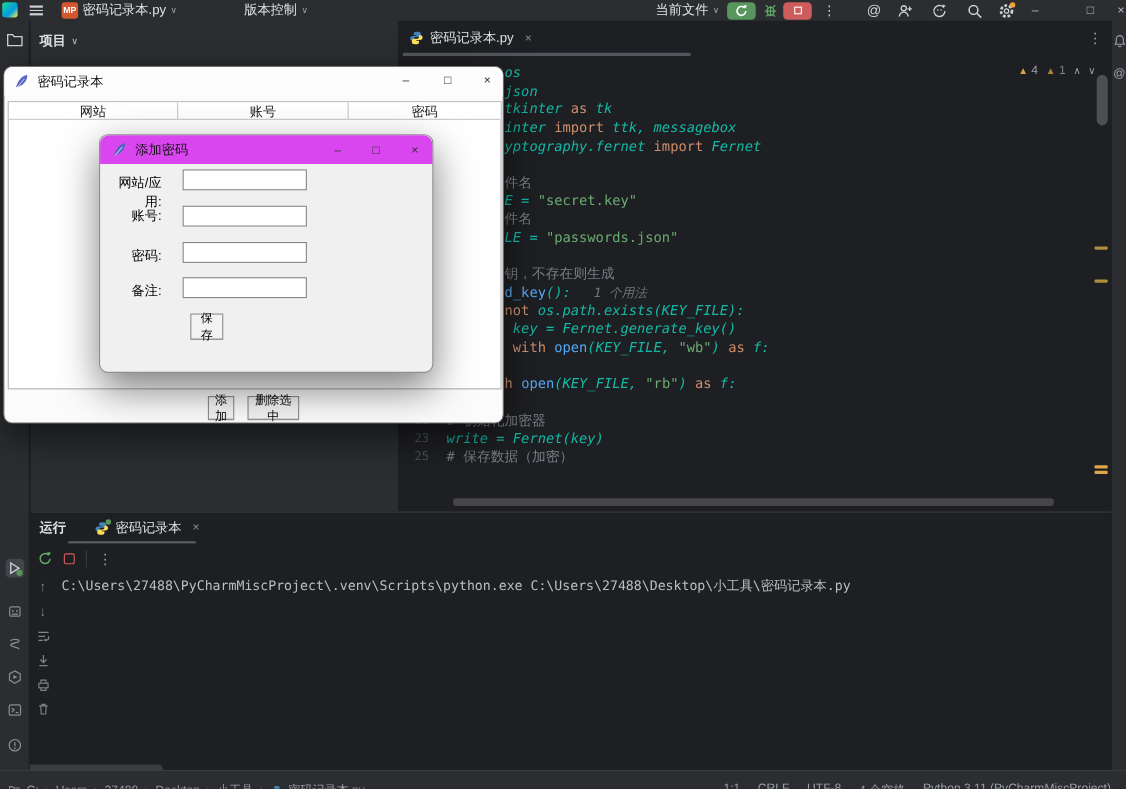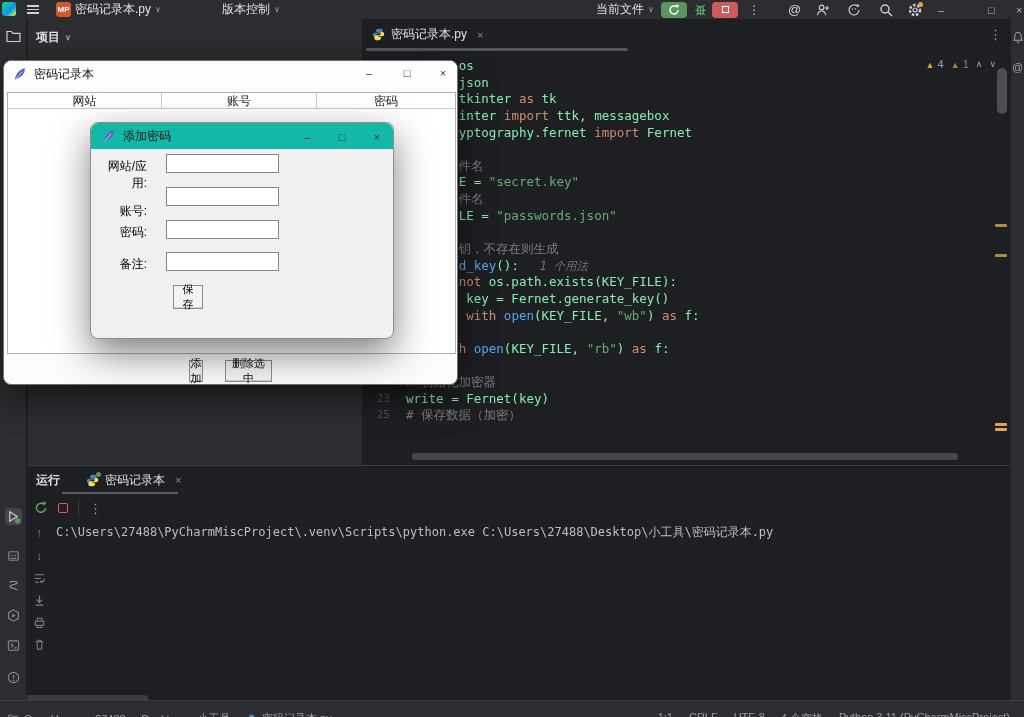--- a/index.html
+++ b/index.html
@@ -31,21 +31,21 @@
 
   .tabbar{left:362px;top:19px;width:662px;height:36px;background:#1e1f22;z-index:1;}
   .etab{position:absolute;left:10px;top:7px;display:flex;align-items:center;gap:6px;color:#dfe1e5;font-size:12px;}
   .tclose{color:#868a91;font-size:11px;margin-left:4px;}
   .tab-underbar{position:absolute;left:4px;top:29px;width:262px;height:3px;background:#53565c;border-radius:2px;}
   .tmore{position:absolute;right:22px;top:8px;color:#9da0a8;font-size:13px;}
 
   .editor{left:362px;top:55px;width:648px;height:410px;background:#1e1f22;overflow:hidden;z-index:1;}
   .cl{display:flex;height:16.65px;line-height:16.65px;font-family:"DejaVu Sans Mono",monospace;font-size:12.5px;white-space:pre;}
   .ln{width:44px;flex:none;text-align:right;padding-right:16px;color:#4b5059;font-size:11px;}
-  .kw{color:#cf8e6d;} .pl{color:#86efac;} .st{color:#6aab73;} .cm{color:#7a7e85;} .fn{color:#56a8f5;}
+  .kw{color:#cf8e6d;} .pl{color:#14b8a6;font-style:italic;} .st{color:#6aab73;} .cm{color:#7a7e85;} .fn{color:#56a8f5;}
   .hint{color:#70757c;font-style:italic;font-size:11.5px;}
   .inspect{position:absolute;right:28px;top:58px;display:flex;align-items:center;gap:7px;color:#9da0a8;font-size:11px;z-index:2;}
   .wtri{color:#d9a343;font-size:9px;}
   .hsb{left:412px;top:453px;width:546px;height:7px;background:#4d4e51;border-radius:3px;z-index:3;opacity:.85;}
   .vsb{left:997px;top:68px;width:10px;height:46px;background:#4d4e51;border-radius:5px;z-index:3;}
   .emark{left:995px;width:12px;height:3px;border-radius:1px;z-index:3;}
 
   .rstripe{left:1010px;top:19px;width:14px;height:681px;background:#2b2d30;border-left:1px solid #1e1f22;z-index:4;}
 
   .runpanel{left:28px;top:465px;width:996px;height:235px;background:#1e1f22;border-top:1px solid #393b40;z-index:1;}
@@ -399,38 +399,38 @@
       <span class="tk-ctl" style="left:428px;"><span>×</span></span>
     </div>
     <div class="tk-table">
       <div class="tk-thead">
         <div class="tk-th" style="width:154px;">网站</div>
         <div class="tk-th" style="width:155px;">账号</div>
         <div class="tk-th" style="flex:1;">密码</div>
       </div>
       <div style="height:244px;"></div>
     </div>
-    <button class="tkbtn" style="left:185px;top:299px;width:14px;height:22px;">添加</button>
+    <button class="tkbtn" style="left:185px;top:299px;width:24px;height:22px;">添加</button>
     <button class="tkbtn" style="left:221px;top:299px;width:47px;height:22px;">删除选中</button>
   </div>
 
   <div class="abs tkdlg">
-    <div class="tk-titlebar" style="background:#14b8a6;">
+    <div class="tk-titlebar" style="background:#d946ef;">
       <svg width="12" height="14" viewBox="0 0 12 14" style="margin-left:12px;">
           <path d="M10.8 1.2C7.5 1.5 3.5 4.5 1.6 9.4L.6 12.4l3-1C8.5 9.5 11 5 10.8 1.2z" fill="#5864c4"></path>
           <line x1="1.6" y1="12.4" x2="8.2" y2="4.6" stroke="#e8eaf6" stroke-width=".8"></line>
         </svg>
       <span class="tk-title">添加密码</span>
       <span class="tk-ctl" style="left:205px;top:5px;"><span>–</span></span>
       <span class="tk-ctl" style="left:240px;top:5px;"><span>□</span></span>
       <span class="tk-ctl" style="left:275px;top:5px;"><span>×</span></span>
     </div>
     <span class="dlg-row-label" style="top:35px;left:2px;width:54px;">网站/应用:</span>
     <input class="tk-entry" style="top: 31px;">
-    <span class="dlg-row-label" style="top:80px;">账号:</span>
+    <span class="dlg-row-label" style="top:65px;">账号:</span>
     <input class="tk-entry" style="top: 64px;">
     <span class="dlg-row-label" style="top:101px;">密码:</span>
     <input class="tk-entry" style="top: 97px;">
     <span class="dlg-row-label" style="top:133px;">备注:</span>
     <input class="tk-entry" style="top: 129px;">
     <button class="tkbtn" style="left:82px;top:162px;width:30px;height:24px;">保存</button>
   </div>
 
 </div>
 

